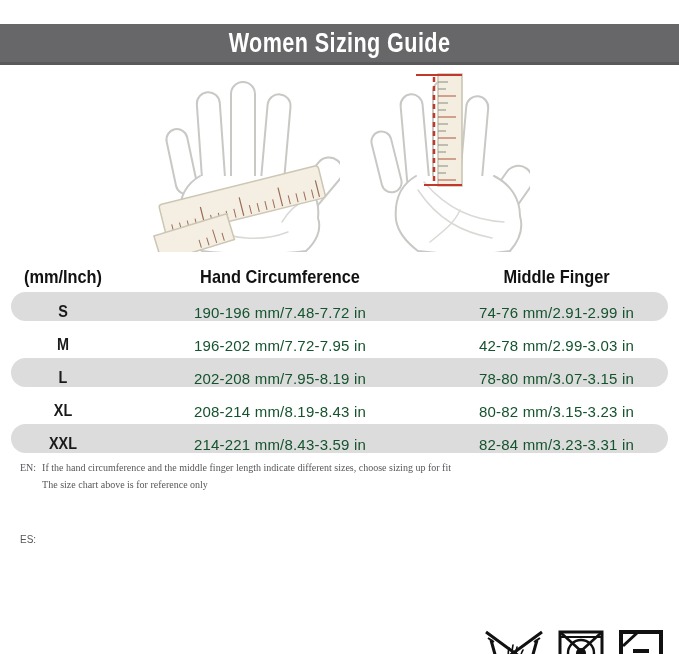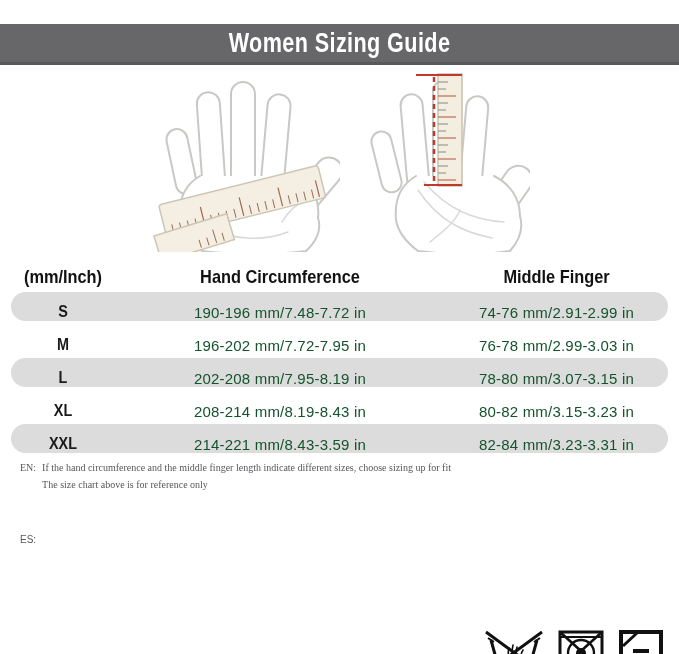--- a/index.html
+++ b/index.html
@@ -101,21 +101,21 @@
       <div class="c3 th">Middle Finger</div>
     </div>
     <div class="trow stripe">
       <div class="c1 sz">S</div>
       <div class="c2 val">190-196 mm/7.48-7.72 in</div>
       <div class="c3 val">74-76 mm/2.91-2.99 in</div>
     </div>
     <div class="trow">
       <div class="c1 sz">M</div>
       <div class="c2 val">196-202 mm/7.72-7.95 in</div>
-      <div class="c3 val">76-78 mm/2.99-3.03 in</div>
+      <div class="c3 val">42-78 mm/2.99-3.03 in</div>
     </div>
     <div class="trow stripe">
       <div class="c1 sz">L</div>
       <div class="c2 val">202-208 mm/7.95-8.19 in</div>
       <div class="c3 val">78-80 mm/3.07-3.15 in</div>
     </div>
     <div class="trow">
       <div class="c1 sz">XL</div>
       <div class="c2 val">208-214 mm/8.19-8.43 in</div>
       <div class="c3 val">80-82 mm/3.15-3.23 in</div>

